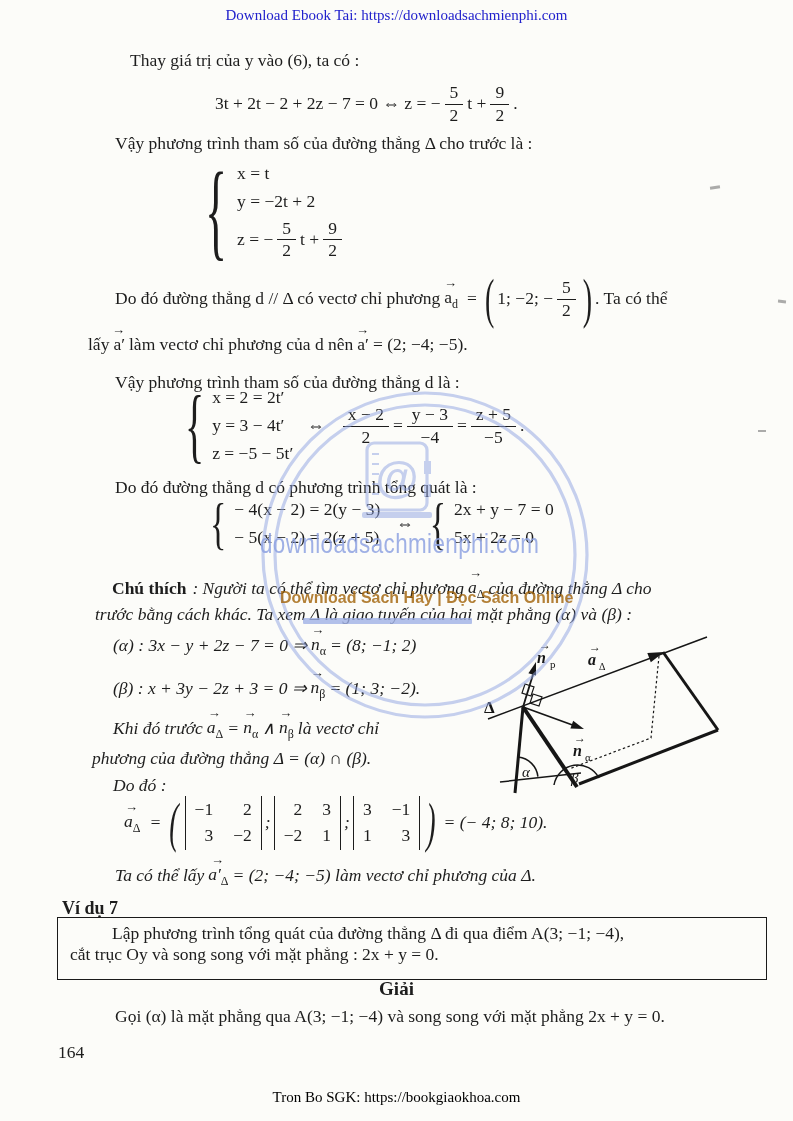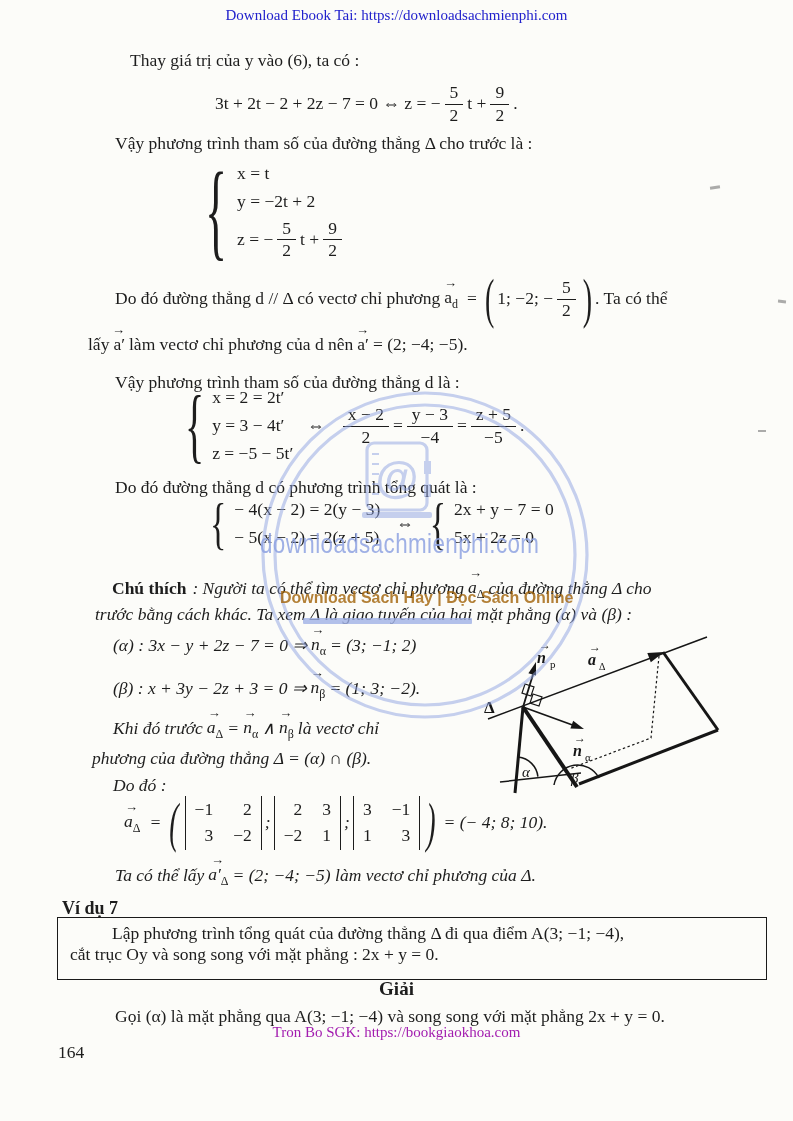--- a/index.html
+++ b/index.html
@@ -180,21 +180,21 @@
   </div>
 
   <div class="line it" style="left:88px; top:604px;margin-left:7px;">trước bằng cách khác. Ta xem Δ là giao tuyến của hai mặt phẳng (α) và (β) :</div>
 
   <div class="line row it" style="left:113px; top:633px; height:26px;">
     <span>(α) : 3x − y + 2z − 7 = 0 ⇒</span>
     <span class="vec">
       <span class="arr">→</span>
       <span>n</span><sub>α</sub>
     </span>
-    <span>= (3; −1; 2)</span>
+    <span>= (8; −1; 2)</span>
   </div>
 
   <div class="line row it" style="left:113px; top:676px; height:26px;">
     <span>(β) : x + 3y − 2z + 3 = 0 ⇒</span>
     <span class="vec">
       <span class="arr">→</span>
       <span>n</span><sub>β</sub>
     </span>
     <span>= (1; 3; −2).</span>
   </div>
@@ -267,21 +267,21 @@
     <div style="text-indent:42px;">Lập phương trình tổng quát của đường thẳng Δ đi qua điểm A(3; −1; −4),</div>
     <div>cắt trục Oy và song song với mặt phẳng : 2x + y = 0.</div>
   </div>
 
   <div class="hlink b" style="top:978px; color:#1d1d1d; font-size:19px;">Giải</div>
 
   <div class="line" style="left:115px; top:1006px;">Gọi (α) là mặt phẳng qua A(3; −1; −4) và song song với mặt phẳng 2x + y = 0.</div>
 
   <div class="line" style="left:58px; top:1042px;">164</div>
 
-  <div class="hlink" style="top:1024px; color:#a21caf;">Tron Bo SGK: https://bookgiaokhoa.com</div>
+  <div class="hlink" style="top:1089px; color:#000000;">Tron Bo SGK: https://bookgiaokhoa.com</div>
 
   <svg style="position:absolute; left:478px; top:626px;" width="315" height="182" viewBox="0 0 315 182">
     <g stroke="#161616" fill="none">
       <line x1="10" y1="93" x2="229" y2="11" stroke-width="1.6"></line>
       <line x1="45" y1="81" x2="57" y2="42" stroke-width="1.8"></line>
       <line x1="45" y1="81" x2="100" y2="101" stroke-width="1.8"></line>
       <line x1="45" y1="81" x2="37" y2="167" stroke-width="3"></line>
       <line x1="45" y1="81" x2="99" y2="161" stroke-width="4"></line>
       <line x1="22" y1="156" x2="103" y2="147" stroke-width="1.5"></line>
       <line x1="185" y1="26" x2="240" y2="104" stroke-width="3"></line>

